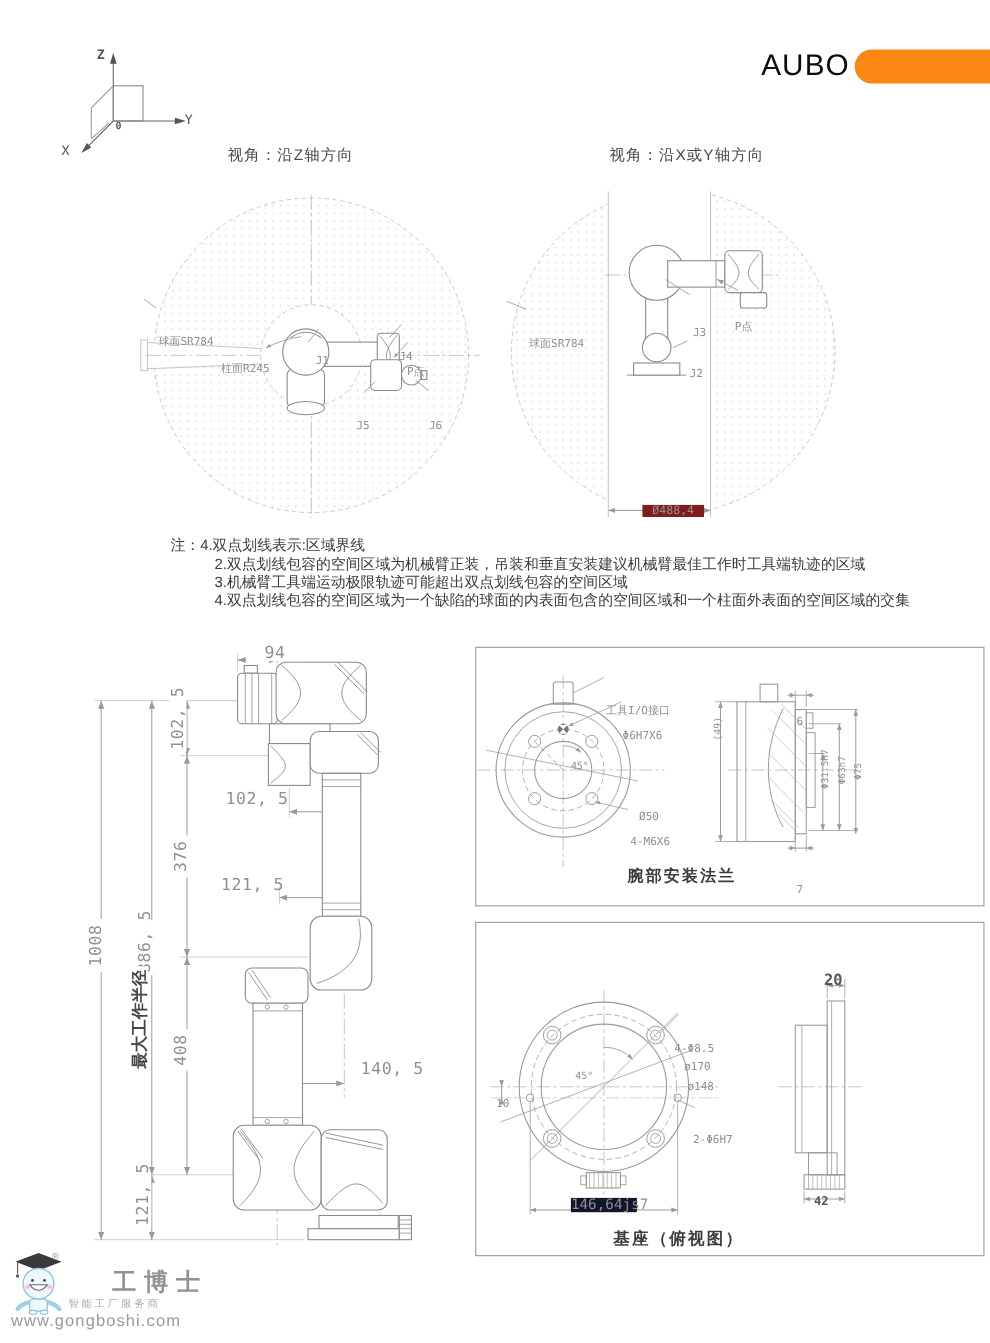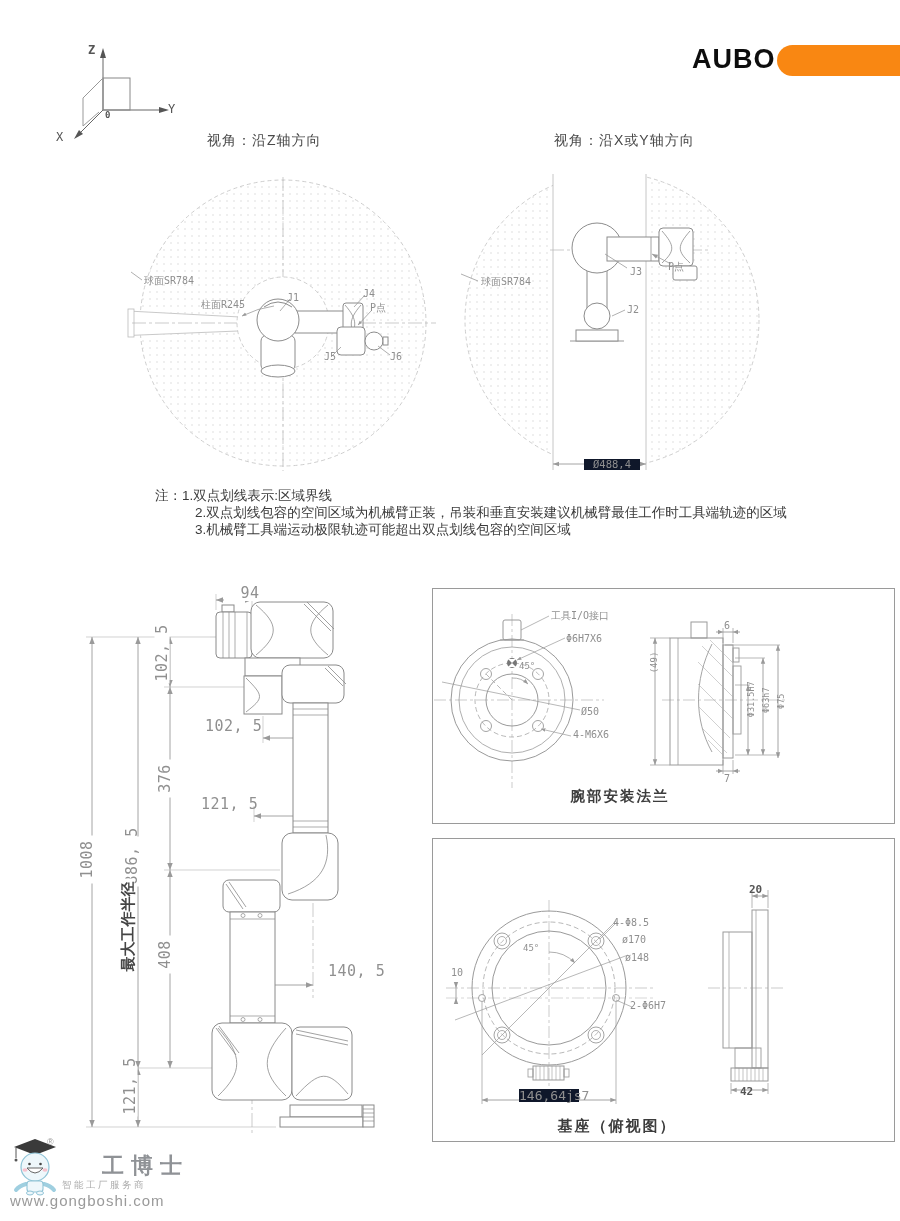--- a/index.html
+++ b/index.html
@@ -1,26 +1,26 @@
 <!DOCTYPE html>
 <html><head>
 <meta charset="utf-8">
 <style>
   html,body{margin:0;padding:0;background:#e8e8e8;}
   #page{position:relative;width:900px;height:1221px;background:#fff;overflow:hidden;
         font-family:"Liberation Sans","DejaVu Sans",sans-serif;}
   svg{position:absolute;overflow:visible;}
   .lbl{position:absolute;font-family:"DejaVu Sans Mono","Liberation Mono",monospace;
        color:#8f8f8f;white-space:nowrap;line-height:1;}
-  .cad{font-size:10px;}
+  .cad{font-size:10px;margin-top:31px;}
   .dim{font-size:15px;letter-spacing:.5px;color:#909090;background:#fff;padding:0 2px;}
   .rot{transform:rotate(-90deg);transform-origin:center center;text-align:center;}
   .ctr{text-align:center;}
   .viewtitle{position:absolute;font-size:14px;color:#4a4a4a;letter-spacing:1px;}
-  .brand{position:absolute;left:692px;top:44px;font-size:27px;font-weight:700;color:#0d0d0d;
+  .brand{position:absolute;left:692px;top:44px;font-size:27px;font-weight:400;color:#0d0d0d;
          letter-spacing:1px;font-family:"Liberation Sans",sans-serif;}
   .orangebar{position:absolute;left:777px;top:45px;width:123px;height:31px;border-radius:16px 0 0 16px;}
   .notes{position:absolute;left:155px;top:488px;width:715px;font-size:13.5px;color:#3b3b3b;
          line-height:16.8px;}
   .notes .ind{margin-left:40px;}
   .boxframe{position:absolute;border:1px solid #9a9a9a;background:#fff;}
   .drawtitle{position:absolute;font-size:14.5px;font-weight:600;color:#3c3c3c;letter-spacing:2px;
              text-align:center;}
   .footer-logo-title{position:absolute;left:62px;top:1151px;font-size:22px;font-weight:700;
       color:#8f9296;letter-spacing:7px;margin-left:40px;}
@@ -132,26 +132,27 @@
       <path d="M172,100 L150,86"></path>
       <path d="M170,142 L157,148"></path>
       <path d="M23,113 L6,106"></path>
     </g>
     <path d="M98,296 H191" stroke="#9a9a9a" stroke-width=".9" fill="none" marker-start="url(#arrC)" marker-end="url(#arrC)"></path>
   </svg>
   <div class="lbl cad" style="left:481px;top:277px">球面SR784</div>
   <div class="lbl cad" style="left:630px;top:267px">J3</div>
   <div class="lbl cad" style="left:668px;top:262px">P点</div>
   <div class="lbl cad" style="left:627px;top:305px">J2</div>
-  <div class="lbl ctr" style="left:584px;top:459px;width:56px;font-size:10.5px;background:#0f172a">Ø488,4</div>
+  <div class="lbl ctr" style="left:584px;top:459px;width:56px;font-size:10.5px;background:#7f1d1d">Ø488,4</div>
 
   <div class="notes">
-    <div><span>注：</span><span>1.双点划线表示:区域界线</span></div>
+    <div><span>注：</span><span>4.双点划线表示:区域界线</span></div>
     <div class="ind">2.双点划线包容的空间区域为机械臂正装，吊装和垂直安装建议机械臂最佳工作时工具端轨迹的区域</div>
     <div class="ind">3.机械臂工具端运动极限轨迹可能超出双点划线包容的空间区域</div>
+    <div class="ind">4.双点划线包容的空间区域为一个缺陷的球面的内表面包含的空间区域和一个柱面外表面的空间区域的交集</div>
   </div>
 
   <svg style="left:80px;top:578px" width="350" height="565" viewBox="0 0 350 565">
     <defs>
       <marker id="arrD" viewBox="0 0 10 10" markerWidth="9" markerHeight="9" refX="9" refY="5" orient="auto-start-reverse">
           <path d="M0,1.5 L9,5 L0,8.5 z" fill="#9a9a9a"></path>
         </marker>
     </defs>
 
     <g stroke="#bfbfbf" stroke-width=".7" fill="none">
@@ -353,21 +354,21 @@
       <path d="M299,252 H336" stroke-width=".9" marker-start="url(#arrF)" marker-end="url(#arrF)"></path>
     </g>
   </svg>
   <div class="lbl cad" style="left:613px;top:918px">4-Φ8.5</div>
   <div class="lbl cad" style="left:622px;top:935px">ø170</div>
   <div class="lbl cad" style="left:625px;top:953px">ø148</div>
   <div class="lbl cad" style="left:523px;top:944px;font-size:9px">45°</div>
   <div class="lbl cad" style="left:451px;top:968px">10</div>
   <div class="lbl cad" style="left:630px;top:1001px">2-Φ6H7</div>
   <div class="lbl ctr" style="left:519px;top:1089px;width:60px;font-size:13px;background:#0f172a">146,64js7</div>
-  <div class="lbl" style="left:749px;top:884px;font-size:11px;color:#555;font-weight:600">20</div>
+  <div class="lbl" style="left:749px;top:884px;font-size:14px;color:#555;font-weight:600">20</div>
   <div class="lbl" style="left:740px;top:1086px;font-size:11px;color:#555;font-weight:600">42</div>
   <div class="drawtitle" style="left:552px;top:1117px;width:130px;font-size:15px">基座（俯视图）</div>
 
   <svg style="left:6px;top:1134px" width="56" height="62" viewBox="0 0 56 62">
     <path d="M10,14 L10,24" stroke="#555" stroke-width="1" fill="none"></path>
       <circle cx="10" cy="26" r="1.5" fill="#555"></circle>
     <polygon points="8,13 29,5 50,13 29,21" fill="#3a3a3a"></polygon>
     <path d="M20,50 Q13,52 10,56" stroke="#9fcfe0" stroke-width="4" stroke-linecap="round" fill="none"></path>
     <path d="M38,50 Q45,52 48,56" stroke="#9fcfe0" stroke-width="4" stroke-linecap="round" fill="none"></path>
     <circle cx="29" cy="33" r="14" fill="#eef7fb" stroke="#8fc3d6" stroke-width="1.2"></circle>

